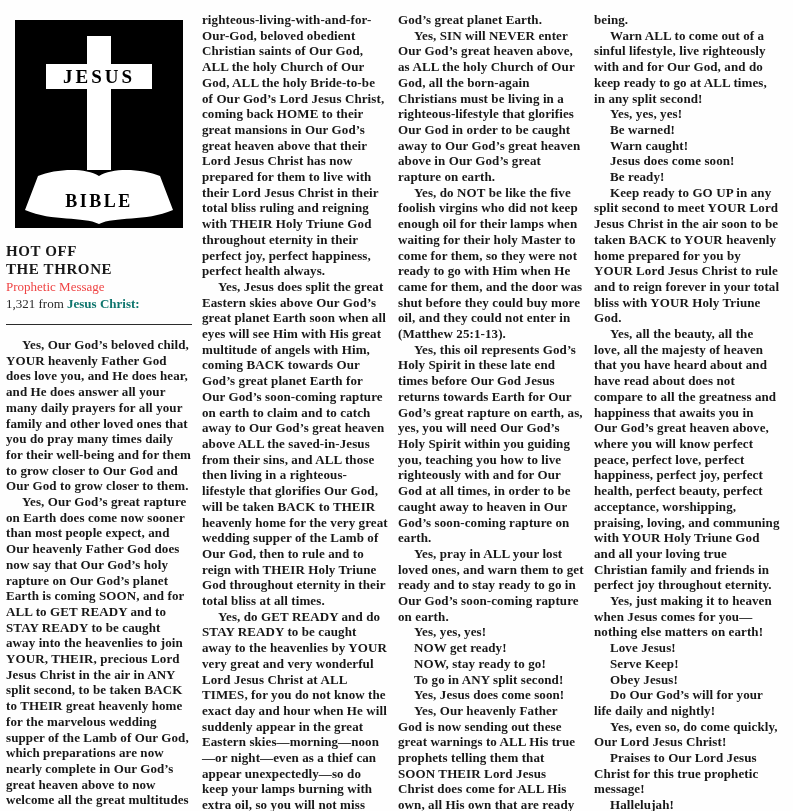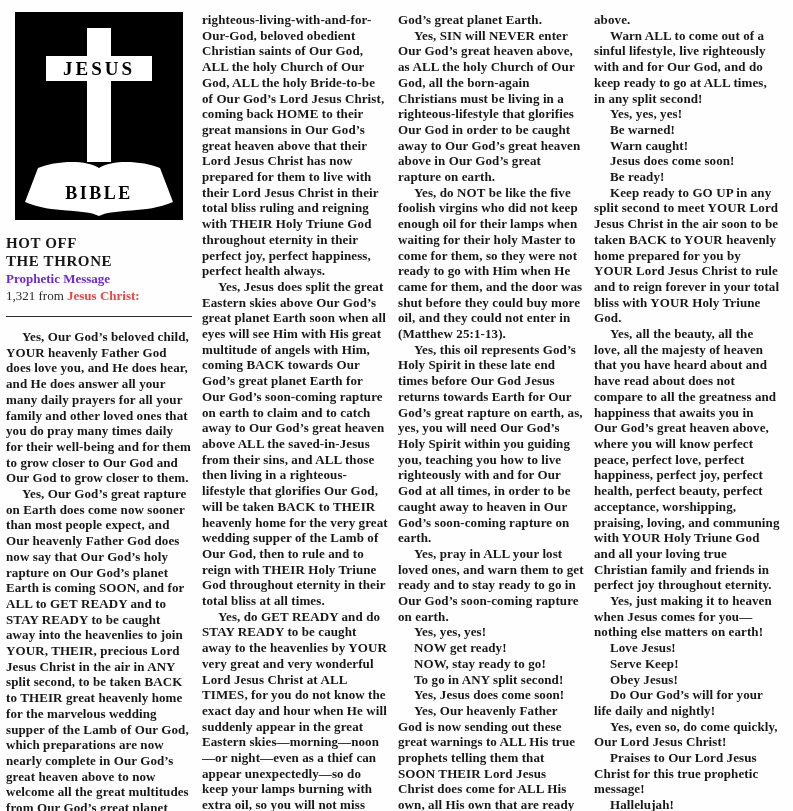--- a/index.html
+++ b/index.html
@@ -27,47 +27,47 @@
     font-size:13px;
     line-height:15.7px;
     font-weight:bold;
     letter-spacing:0.1px;
     text-align:left;
   }
   .para.indent{text-indent:16px;}
   
   .logo{
     width:168px;
-    margin:4px auto 0 auto;
+    margin:12px auto 0 auto;
   }
   .logo svg{display:block;width:168px;height:208px;}
   
   .masthead{
     text-align:left;
     margin-top:14px;
   }
   .mh-title{
     font-weight:bold;
     font-size:15px;
     line-height:18px;
     letter-spacing:0.6px;
   }
   .mh-sub{
     font-size:13px;
     line-height:17px;
-    font-weight:bold;
-    color:#6d28d9;
+    font-weight:normal;
+    color:#ef4444;
   }
   .mh-issue{
     font-size:13px;
     line-height:17px;
     font-weight:normal;
     color:#2a2a2a;
   }
-  .mh-issue b{color:#ef4444;margin-top:48px;}
+  .mh-issue b{color:#0f766e;margin-top:48px;}
   .rule{
     border:none;
     border-top:1.6px solid #2b2b2b;
     width:100%;
     margin:12px 0 12px 0;
   }
 </style>
 </head>
 <body>
 
@@ -121,21 +121,21 @@
         <p class="para indent">NOW get ready!</p>
         <p class="para indent">NOW, stay ready to go!</p>
         <p class="para indent">To go in ANY split second!</p>
         <p class="para indent">Yes, Jesus does come soon!</p>
         <p class="para indent">Yes, Our heavenly Father God is now sending out these great warnings to ALL His true prophets telling them that SOON THEIR Lord Jesus Christ does come for ALL His own, all His own that are ready and waiting to meet Him in the air to be taken by Him to THEIR heavenly home for the glorious wedding supper of the Lamb of Our God soon to take place in Our God’s great heaven</p>
       </div>
   </div>
 
   <div class="col">
     <div class="col-content" style="margin-top:4px;">
-        <p class="para">above.</p>
+        <p class="para">being.</p>
         <p class="para indent">Warn ALL to come out of a sinful lifestyle, live righteously with and for Our God, and do keep ready to go at ALL times, in any split second!</p>
         <p class="para indent">Yes, yes, yes!</p>
         <p class="para indent">Be warned!</p>
         <p class="para indent">Warn caught!</p>
         <p class="para indent">Jesus does come soon!</p>
         <p class="para indent">Be ready!</p>
         <p class="para indent">Keep ready to GO UP in any split second to meet YOUR Lord Jesus Christ in the air soon to be taken BACK to YOUR heavenly home prepared for you by YOUR Lord Jesus Christ to rule and to reign forever in your total bliss with YOUR Holy Triune God.</p>
         <p class="para indent">Yes, all the beauty, all the love, all the majesty of heaven that you have heard about and have read about does not compare to all the greatness and happiness that awaits you in Our God’s great heaven above, where you will know perfect peace, perfect love, perfect happiness, perfect joy, perfect health, perfect beauty, perfect acceptance, worshipping, praising, loving, and communing with YOUR Holy Triune God and all your loving true Christian family and friends in perfect joy throughout eternity.</p>
         <p class="para indent">Yes, just making it to heaven when Jesus comes for you—nothing else matters on earth!</p>
         <p class="para indent">Love Jesus!</p>

